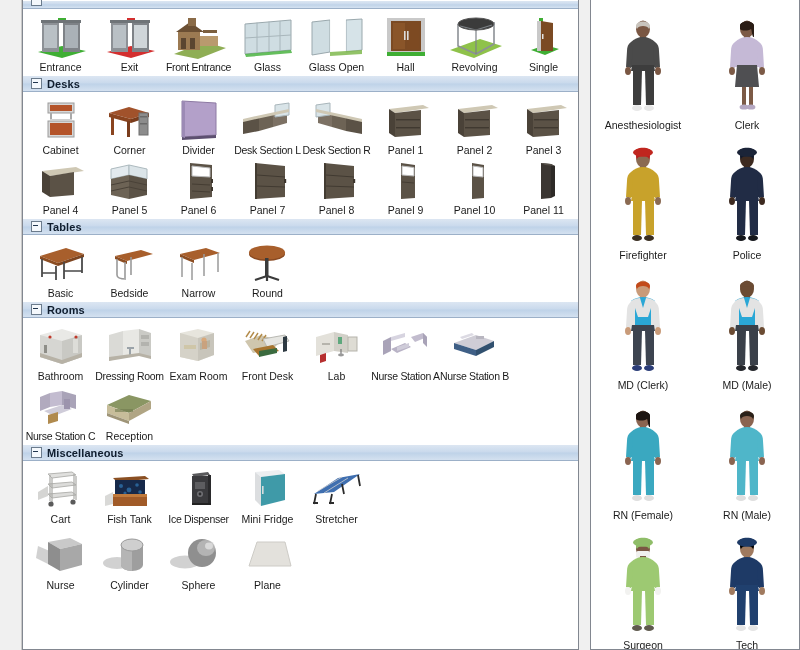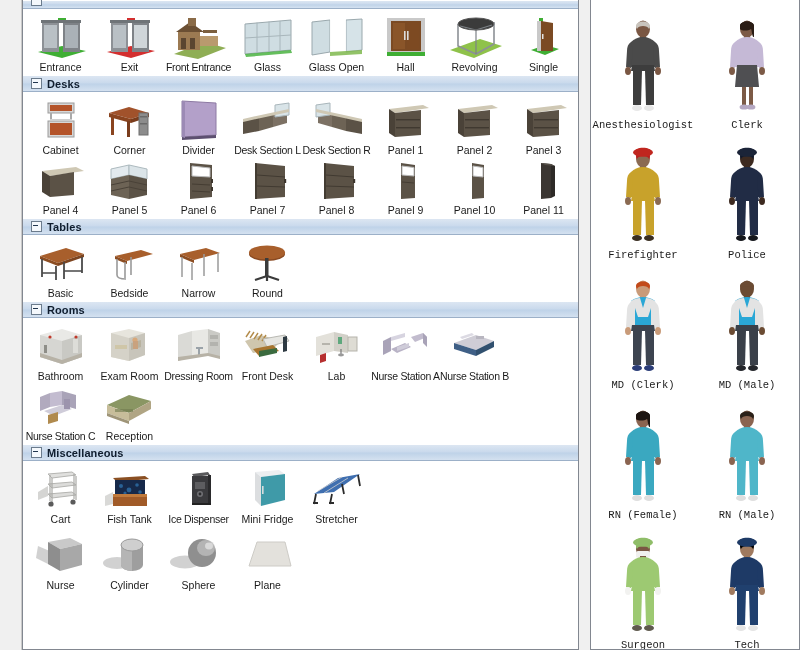--- a/index.html
+++ b/index.html
@@ -91,21 +91,20 @@
     border-right:1px solid #828790;
     border-bottom:1px solid #828790;
     box-sizing:border-box;
     overflow:hidden;
   }
   .people-grid{display:flex;flex-wrap:wrap;padding-top:2px;}
   .person{
     width:104px;height:130px;
     display:flex;flex-direction:column;align-items:center;justify-content:flex-end;
     cursor:default;
-    font-family:Liberation Mono, monospace;
   }
   .person-thumb{
     width:78px;height:112px;
     display:flex;align-items:flex-end;justify-content:center;
     position:relative;
   }
   .person-caption{
     font-size:10.5px;line-height:13px;color:#1b1b1b;white-space:nowrap;text-align:center;
   }
 
@@ -501,45 +500,45 @@
                   <rect x="41" y="16" width="5" height="14" fill="#ddddd8"></rect>
                   <circle cx="18" cy="14" r="1.6" fill="#c0392b"></circle>
                   <circle cx="44" cy="14" r="1.6" fill="#c0392b"></circle>
                 </svg>
               </div>
               <div class="caption">Bathroom</div>
             </div>
             <div class="item">
               <div class="thumb">
                 <svg width="58" height="46" viewBox="0 0 58 46">
-                  <polygon points="10,10 28,6 44,10 44,32 28,38 10,34" fill="#e7e5dd"></polygon>
-                  <polygon points="10,10 28,15 28,38 10,34" fill="#d5d2c8"></polygon>
-                  <polygon points="28,15 44,10 44,32 28,38" fill="#c8c5bb"></polygon>
-                  <rect x="14" y="22" width="12" height="4" fill="#cfc6a8"></rect>
-                  <polygon points="30,20 40,17 40,24 30,27" fill="#b9b3a0"></polygon>
-                  <circle cx="34" cy="17" r="2.6" fill="#d8a87a"></circle>
-                  <rect x="32" y="18" width="5" height="8" fill="#c9a27e"></rect>
-                </svg>
-              </div>
-              <div class="caption">Exam Room</div>
-            </div>
-            <div class="item">
-              <div class="thumb">
-                <svg width="58" height="46" viewBox="0 0 58 46">
                   <polygon points="8,12 22,8 22,34 8,38" fill="#dadad6"></polygon>
                   <polygon points="22,8 38,6 38,32 22,34" fill="#e8e8e4"></polygon>
                   <polygon points="38,6 50,10 50,34 38,32" fill="#cacac5"></polygon>
                   <rect x="40" y="12" width="8" height="4" fill="#b3b3ae"></rect>
                   <rect x="40" y="19" width="8" height="4" fill="#b3b3ae"></rect>
                   <rect x="26" y="24" width="7" height="2" fill="#9aa2a8"></rect>
                   <rect x="28" y="26" width="2" height="8" fill="#9aa2a8"></rect>
                   <polygon points="8,34 38,30 50,33 50,36 38,33 8,38" fill="#b7b2a6"></polygon>
                 </svg>
               </div>
               <div class="caption wide">Dressing Room</div>
+            </div>
+            <div class="item">
+              <div class="thumb">
+                <svg width="58" height="46" viewBox="0 0 58 46">
+                  <polygon points="10,10 28,6 44,10 44,32 28,38 10,34" fill="#e7e5dd"></polygon>
+                  <polygon points="10,10 28,15 28,38 10,34" fill="#d5d2c8"></polygon>
+                  <polygon points="28,15 44,10 44,32 28,38" fill="#c8c5bb"></polygon>
+                  <rect x="14" y="22" width="12" height="4" fill="#cfc6a8"></rect>
+                  <polygon points="30,20 40,17 40,24 30,27" fill="#b9b3a0"></polygon>
+                  <circle cx="34" cy="17" r="2.6" fill="#d8a87a"></circle>
+                  <rect x="32" y="18" width="5" height="8" fill="#c9a27e"></rect>
+                </svg>
+              </div>
+              <div class="caption">Exam Room</div>
             </div>
             <div class="item">
               <div class="thumb">
                 <svg width="58" height="46" viewBox="0 0 58 46">
                   <polygon points="6,18 22,12 42,18 34,26 14,30" fill="#cfc6ae"></polygon>
                   <path d="M7 14 11 8M11 15 15 9M15 16 19 10M19 17 23 11M23 18 27 12" stroke="#b38b4a" stroke-width="1.4"></path>
                   <polygon points="24,16 46,12 50,18 28,24" fill="#e6e6e2" stroke="#b9b9b3"></polygon>
                   <polygon points="14,26 34,22 40,28 20,33" fill="#a8752f"></polygon>
                   <polygon points="44,14 48,13 48,28 44,29" fill="#2e3a42"></polygon>
                   <polygon points="20,28 38,25 38,30 20,34" fill="#3b6b3f"></polygon>

